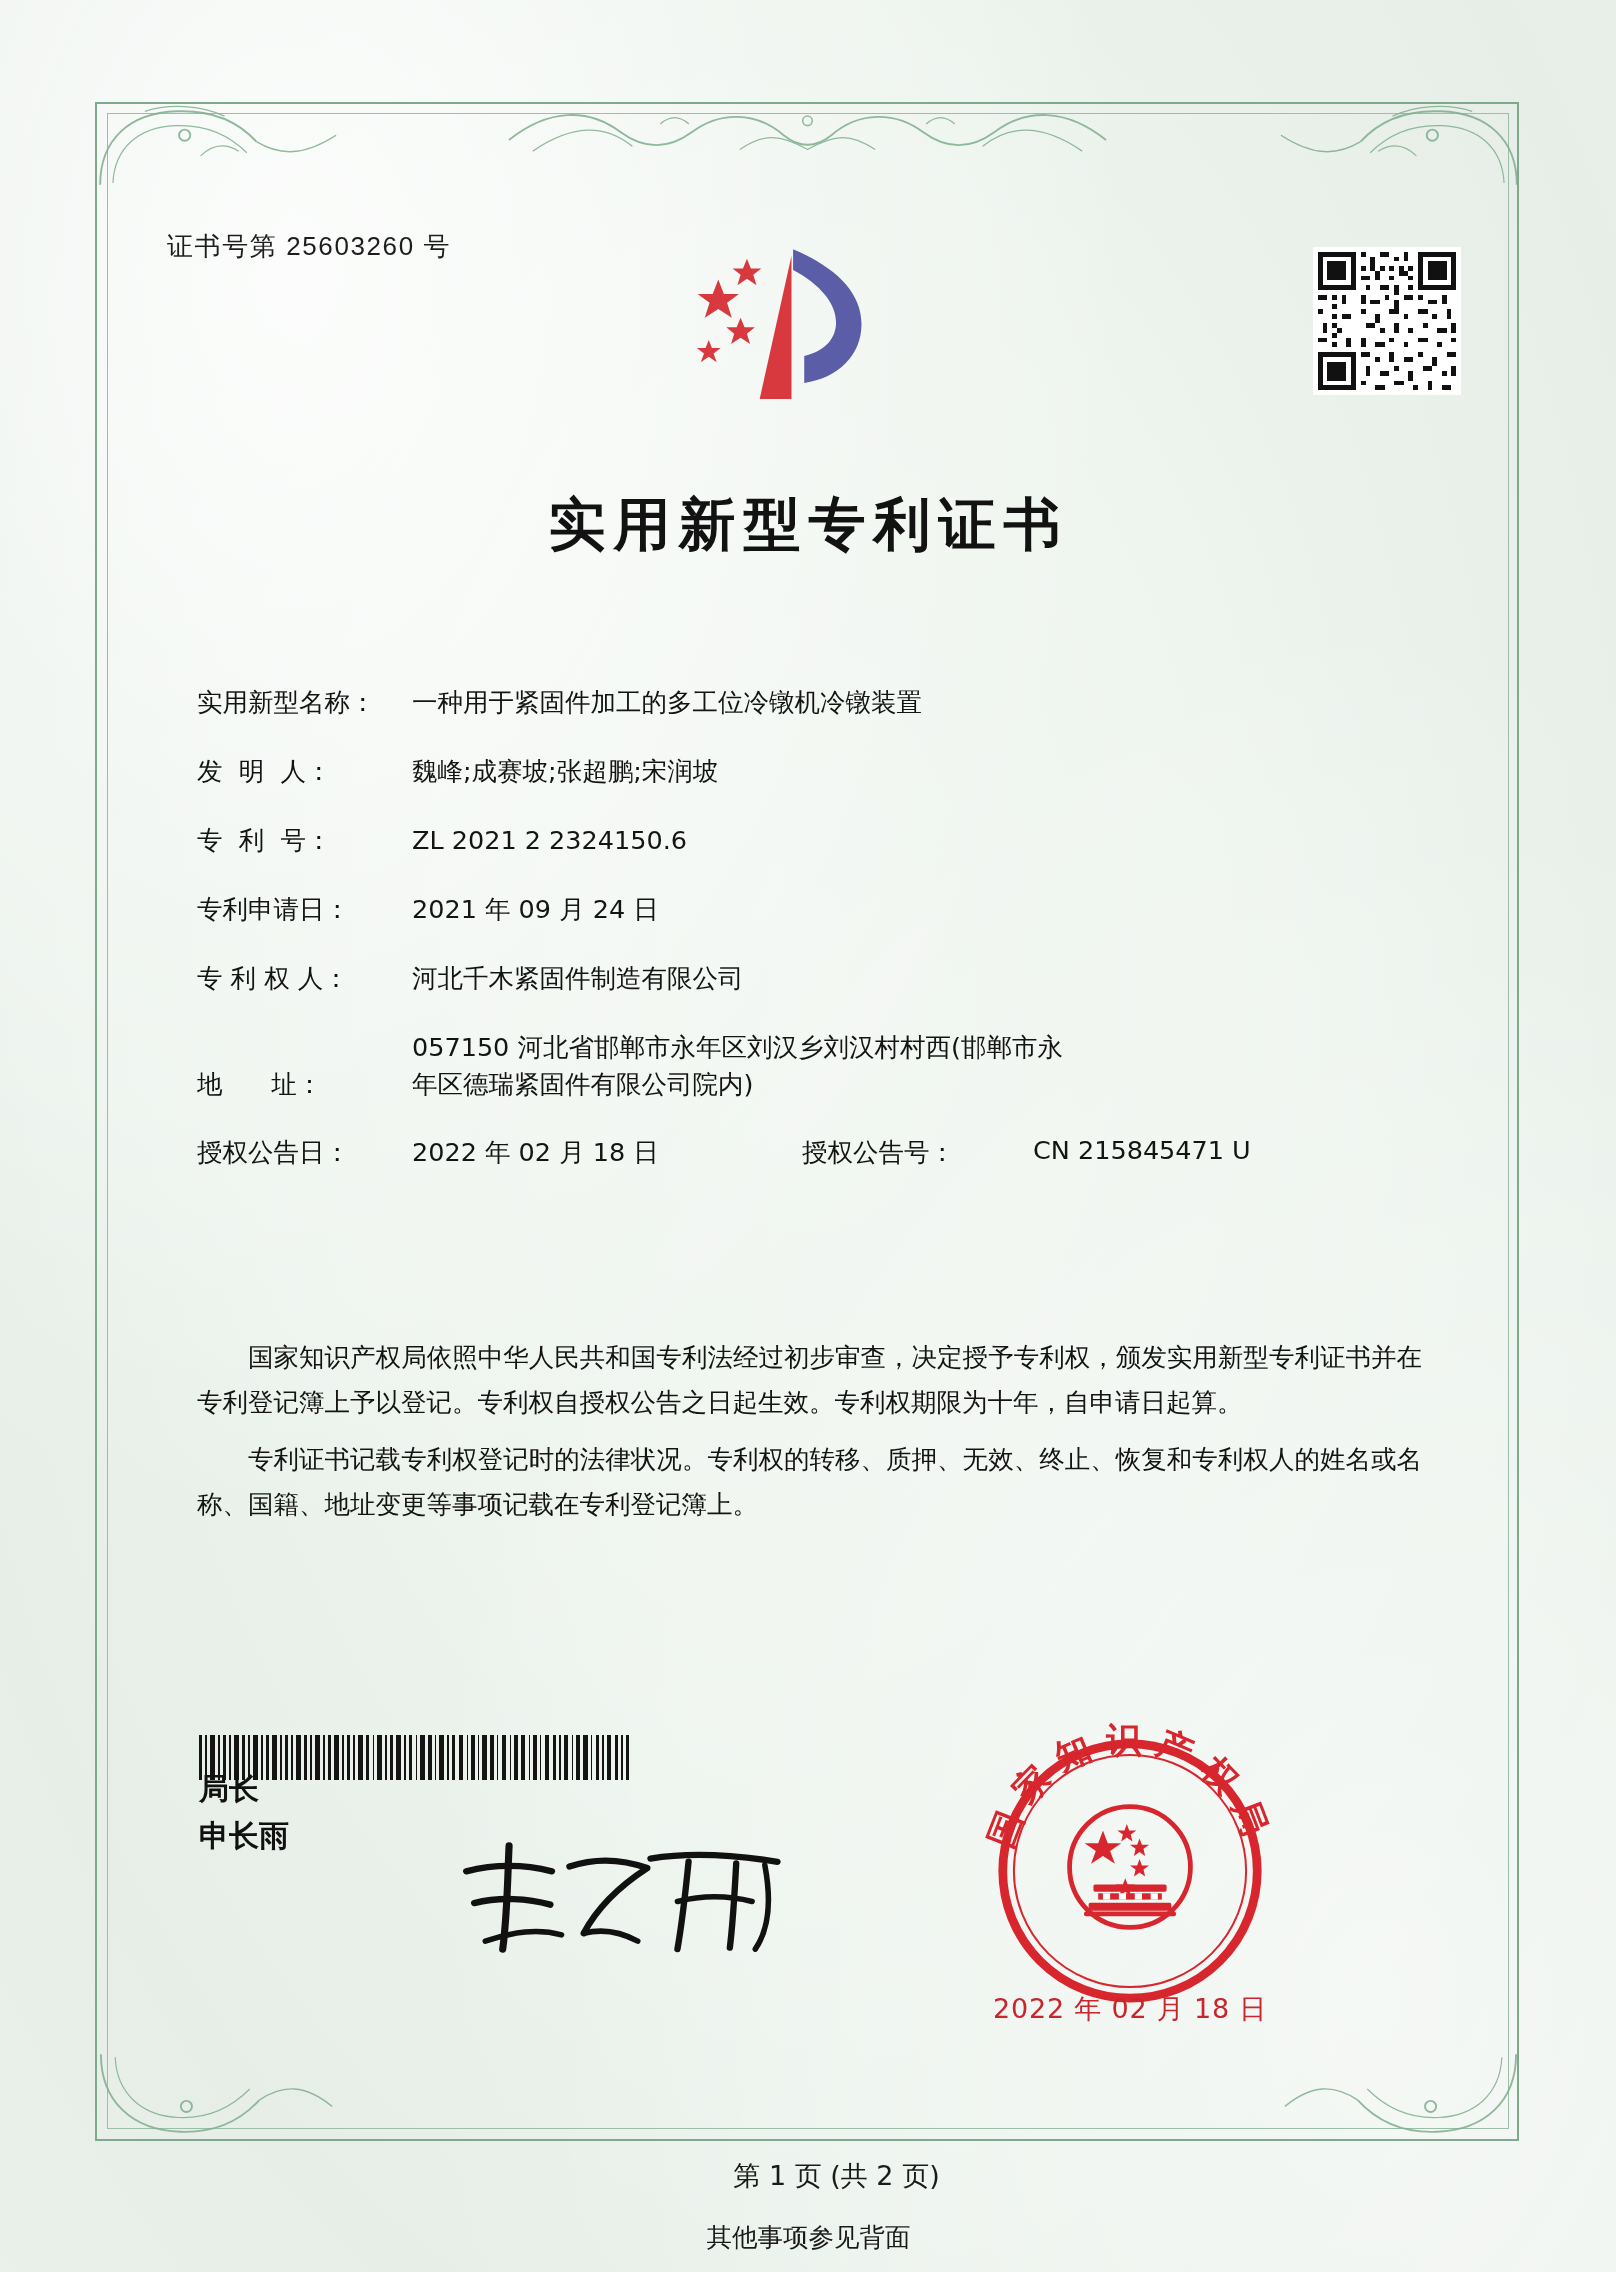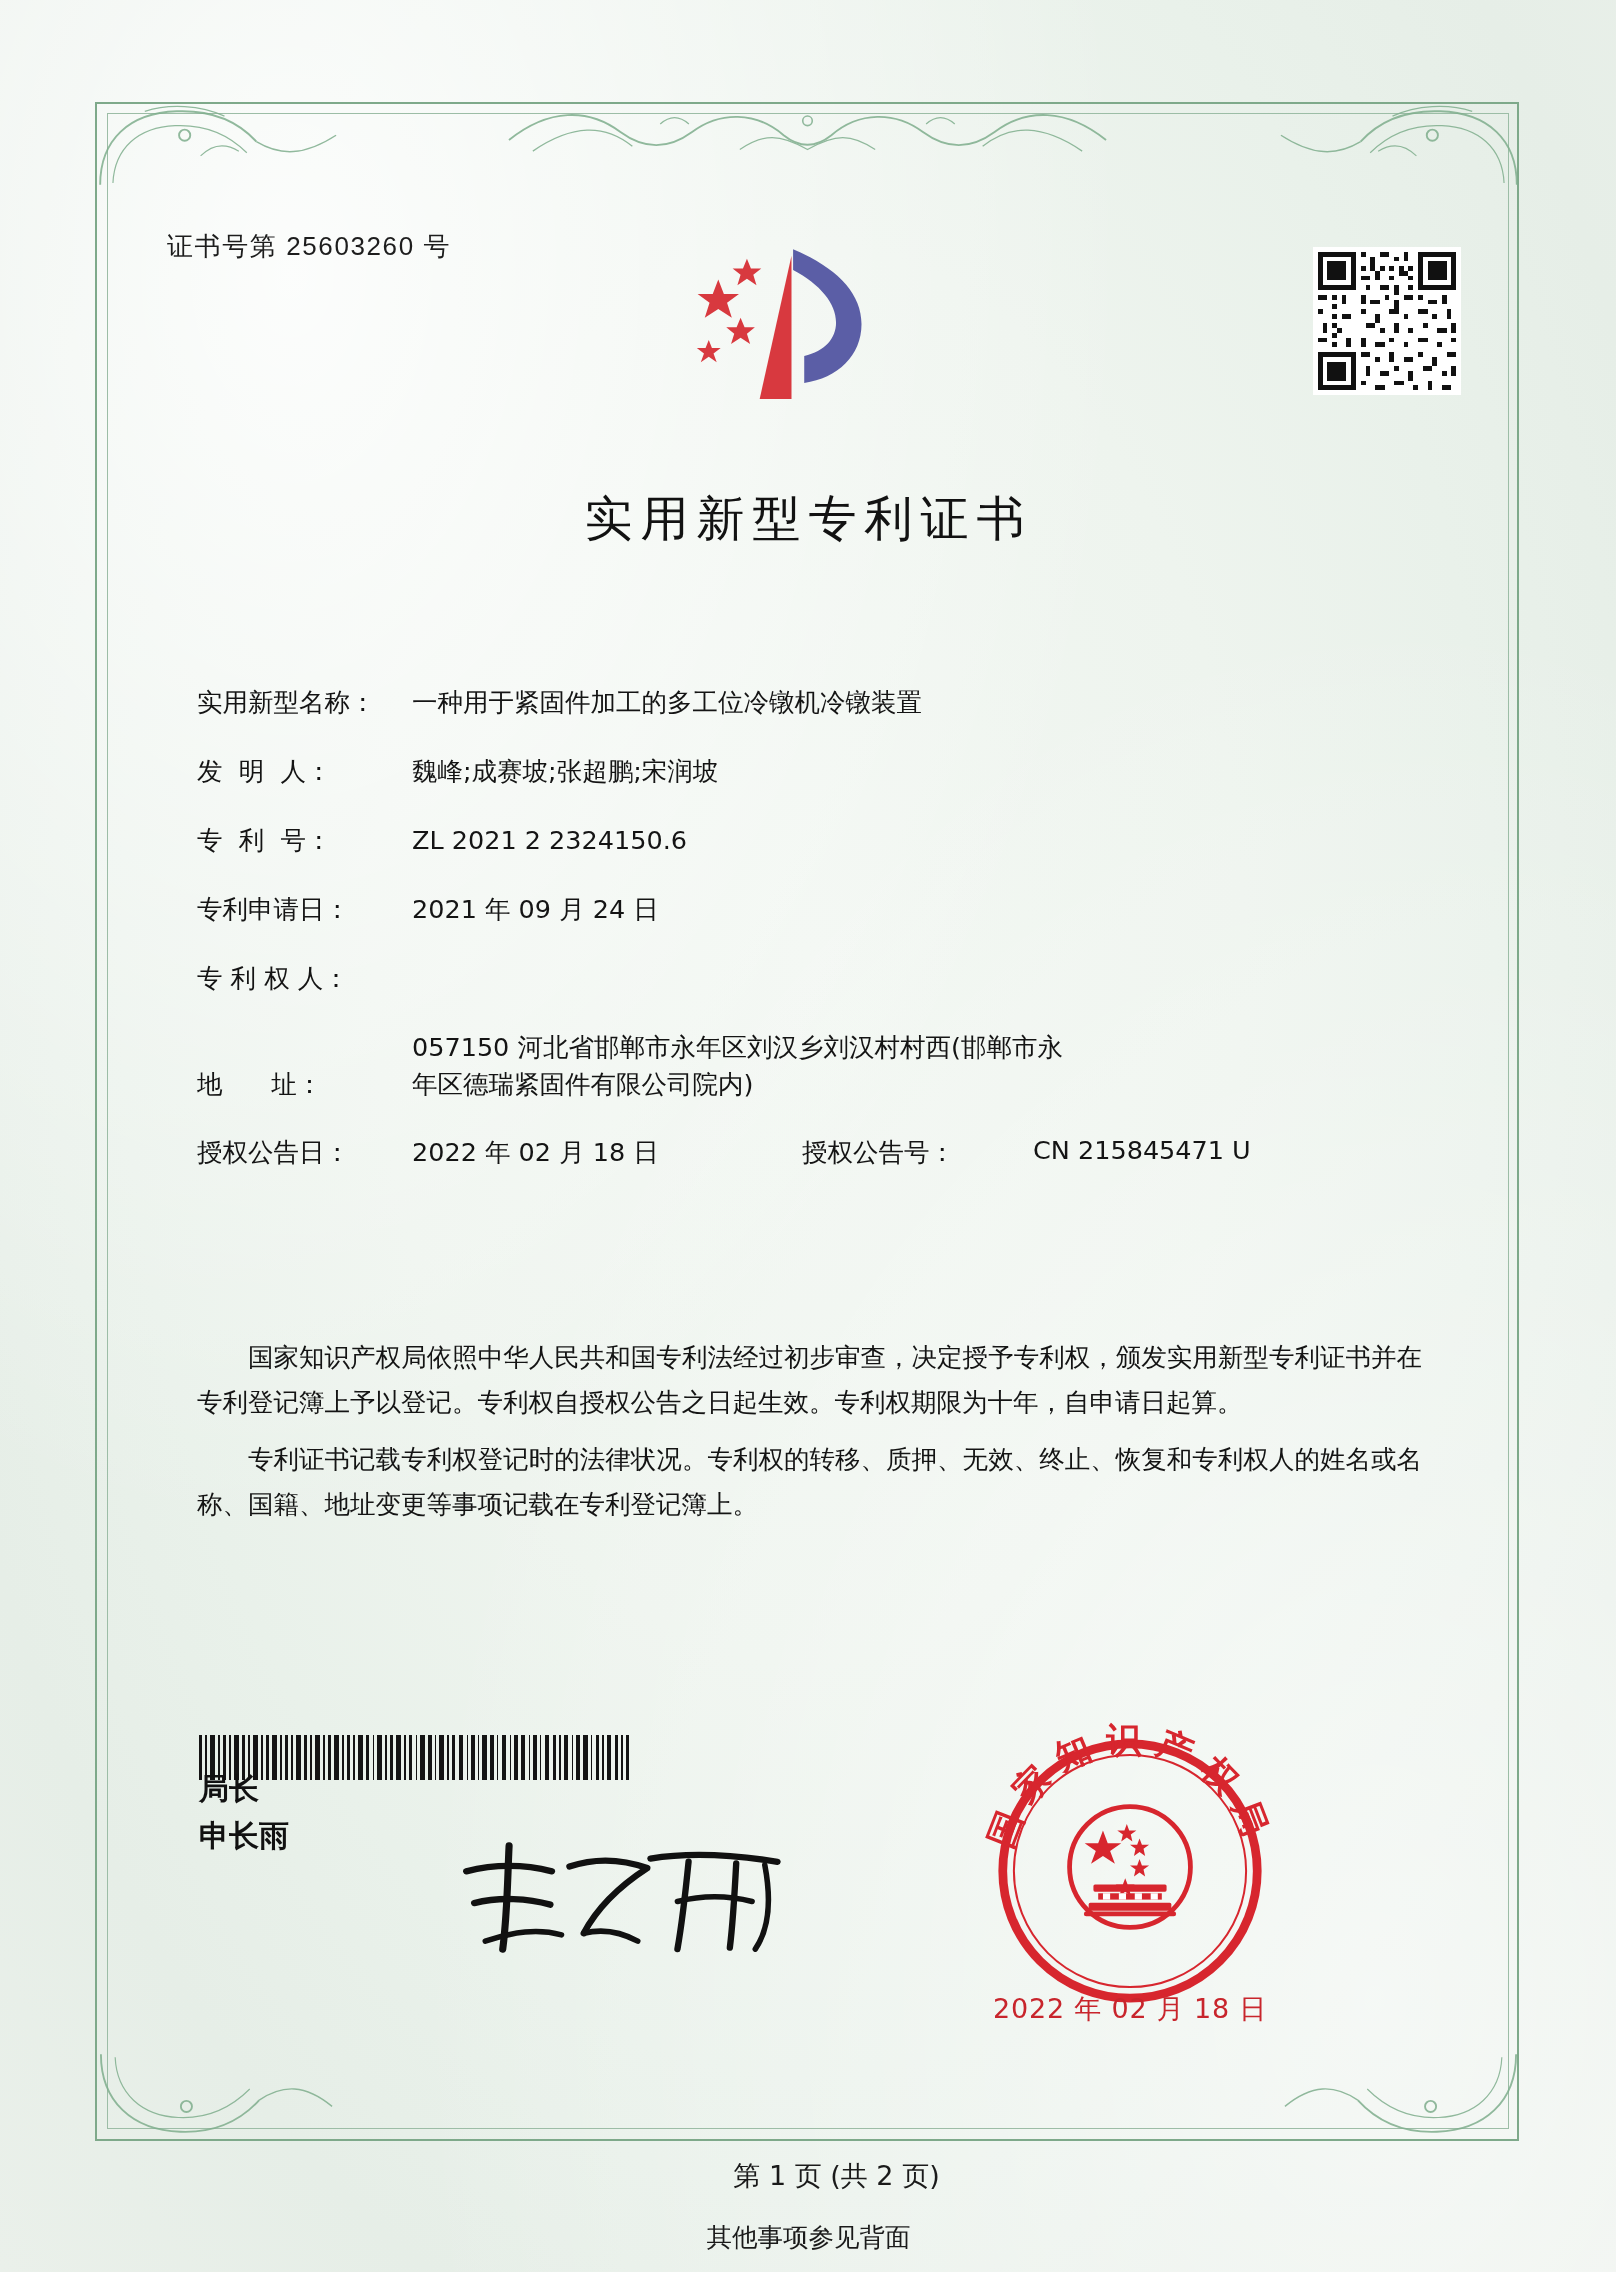--- a/index.html
+++ b/index.html
@@ -92,22 +92,22 @@
     height: 148px;
   }
 
   
   .title {
     position: absolute;
     top: 487px;
     left: 0;
     width: 100%;
     text-align: center;
-    font-size: 48px;
-    font-weight: normal;
+    font-size: 57px;
+    font-weight: bold;
     letter-spacing: 8px;
     color: #121212;
     font-family: "DejaVu Sans", "Liberation Sans", sans-serif;
   }
 
   
   .fields {
     position: absolute;
     left: 197px;
     top: 684px;
@@ -447,20 +447,21 @@
       <div class="field-value">ZL 2021 2 2324150.6</div>
     </div>
 
     <div class="field-row">
       <div class="field-label">专利申请日：</div>
       <div class="field-value">2021 年 09 月 24 日</div>
     </div>
 
     <div class="field-row">
       <div class="field-label">专 利 权 人：</div>
+      <div class="field-value">河北千木紧固件制造有限公司</div>
     </div>
 
     <div class="field-row">
       <div class="field-label">地      址：</div>
       <div class="field-value indent2">057150 河北省邯郸市永年区刘汉乡刘汉村村西(邯郸市永
 年区德瑞紧固件有限公司院内)</div>
     </div>
 
     <div class="two-col">
       <div class="col-a">

